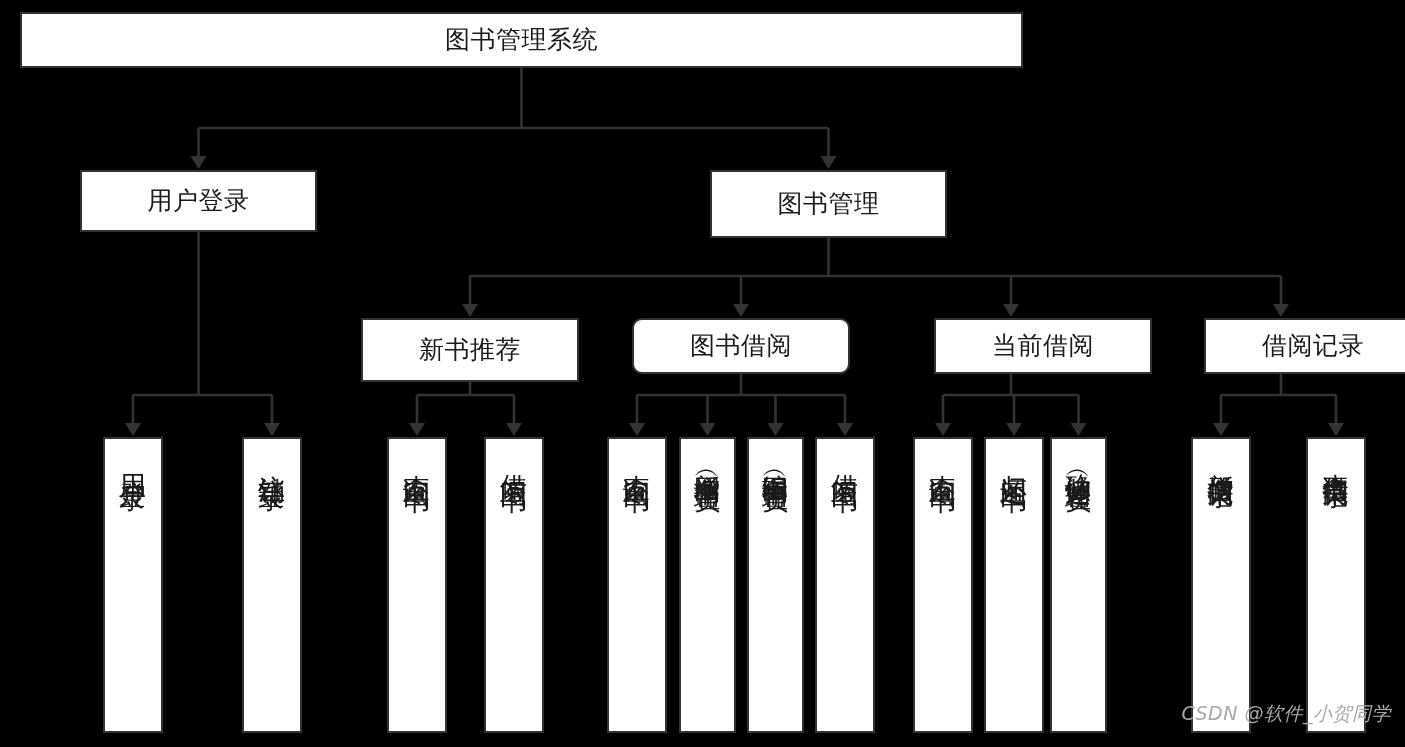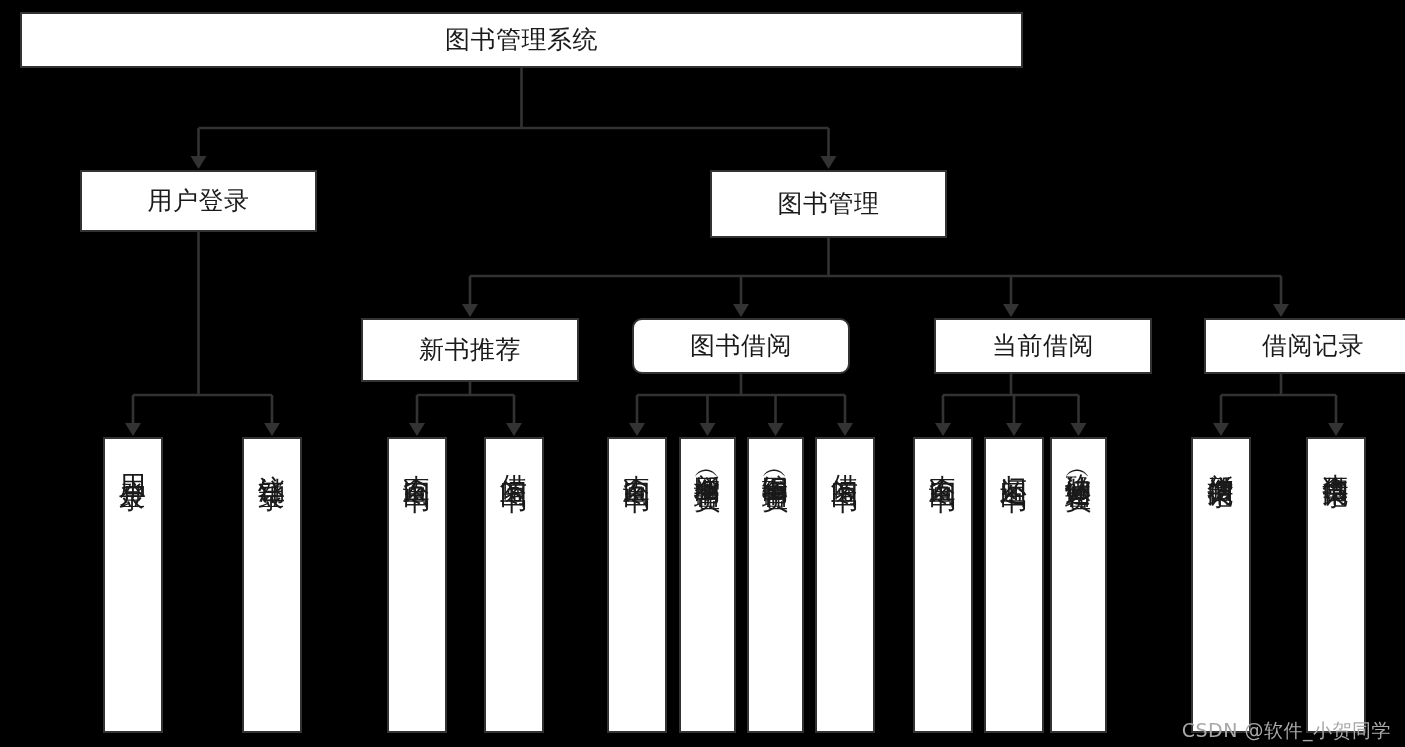--- a/index.html
+++ b/index.html
@@ -63,27 +63,28 @@
     height:auto;
     max-height:278px;
   }
   .node.vert.tall .node-label{
     font-size:26px;
     letter-spacing:2px;
   }
   .watermark{
     position:absolute;
     right:14px;
-    bottom:3px;
+    bottom:20px;
     font-size:19px;
     color:#a8a8a8;
     letter-spacing:0.5px;
     z-index:5;
     white-space:nowrap;
     font-family:"DejaVu Sans","Liberation Sans",sans-serif;
+    font-style:italic;
   }
 </style>
 </head>
 <body>
 
 <div id="diagram-root">
 
   <svg id="edge-layer" viewBox="0 0 1405 747" width="1405" height="747" aria-hidden="true">
     <defs>
       <marker id="arrowhead" markerWidth="9" markerHeight="11" refX="1" refY="5.5" orient="auto" markerUnits="userSpaceOnUse">

